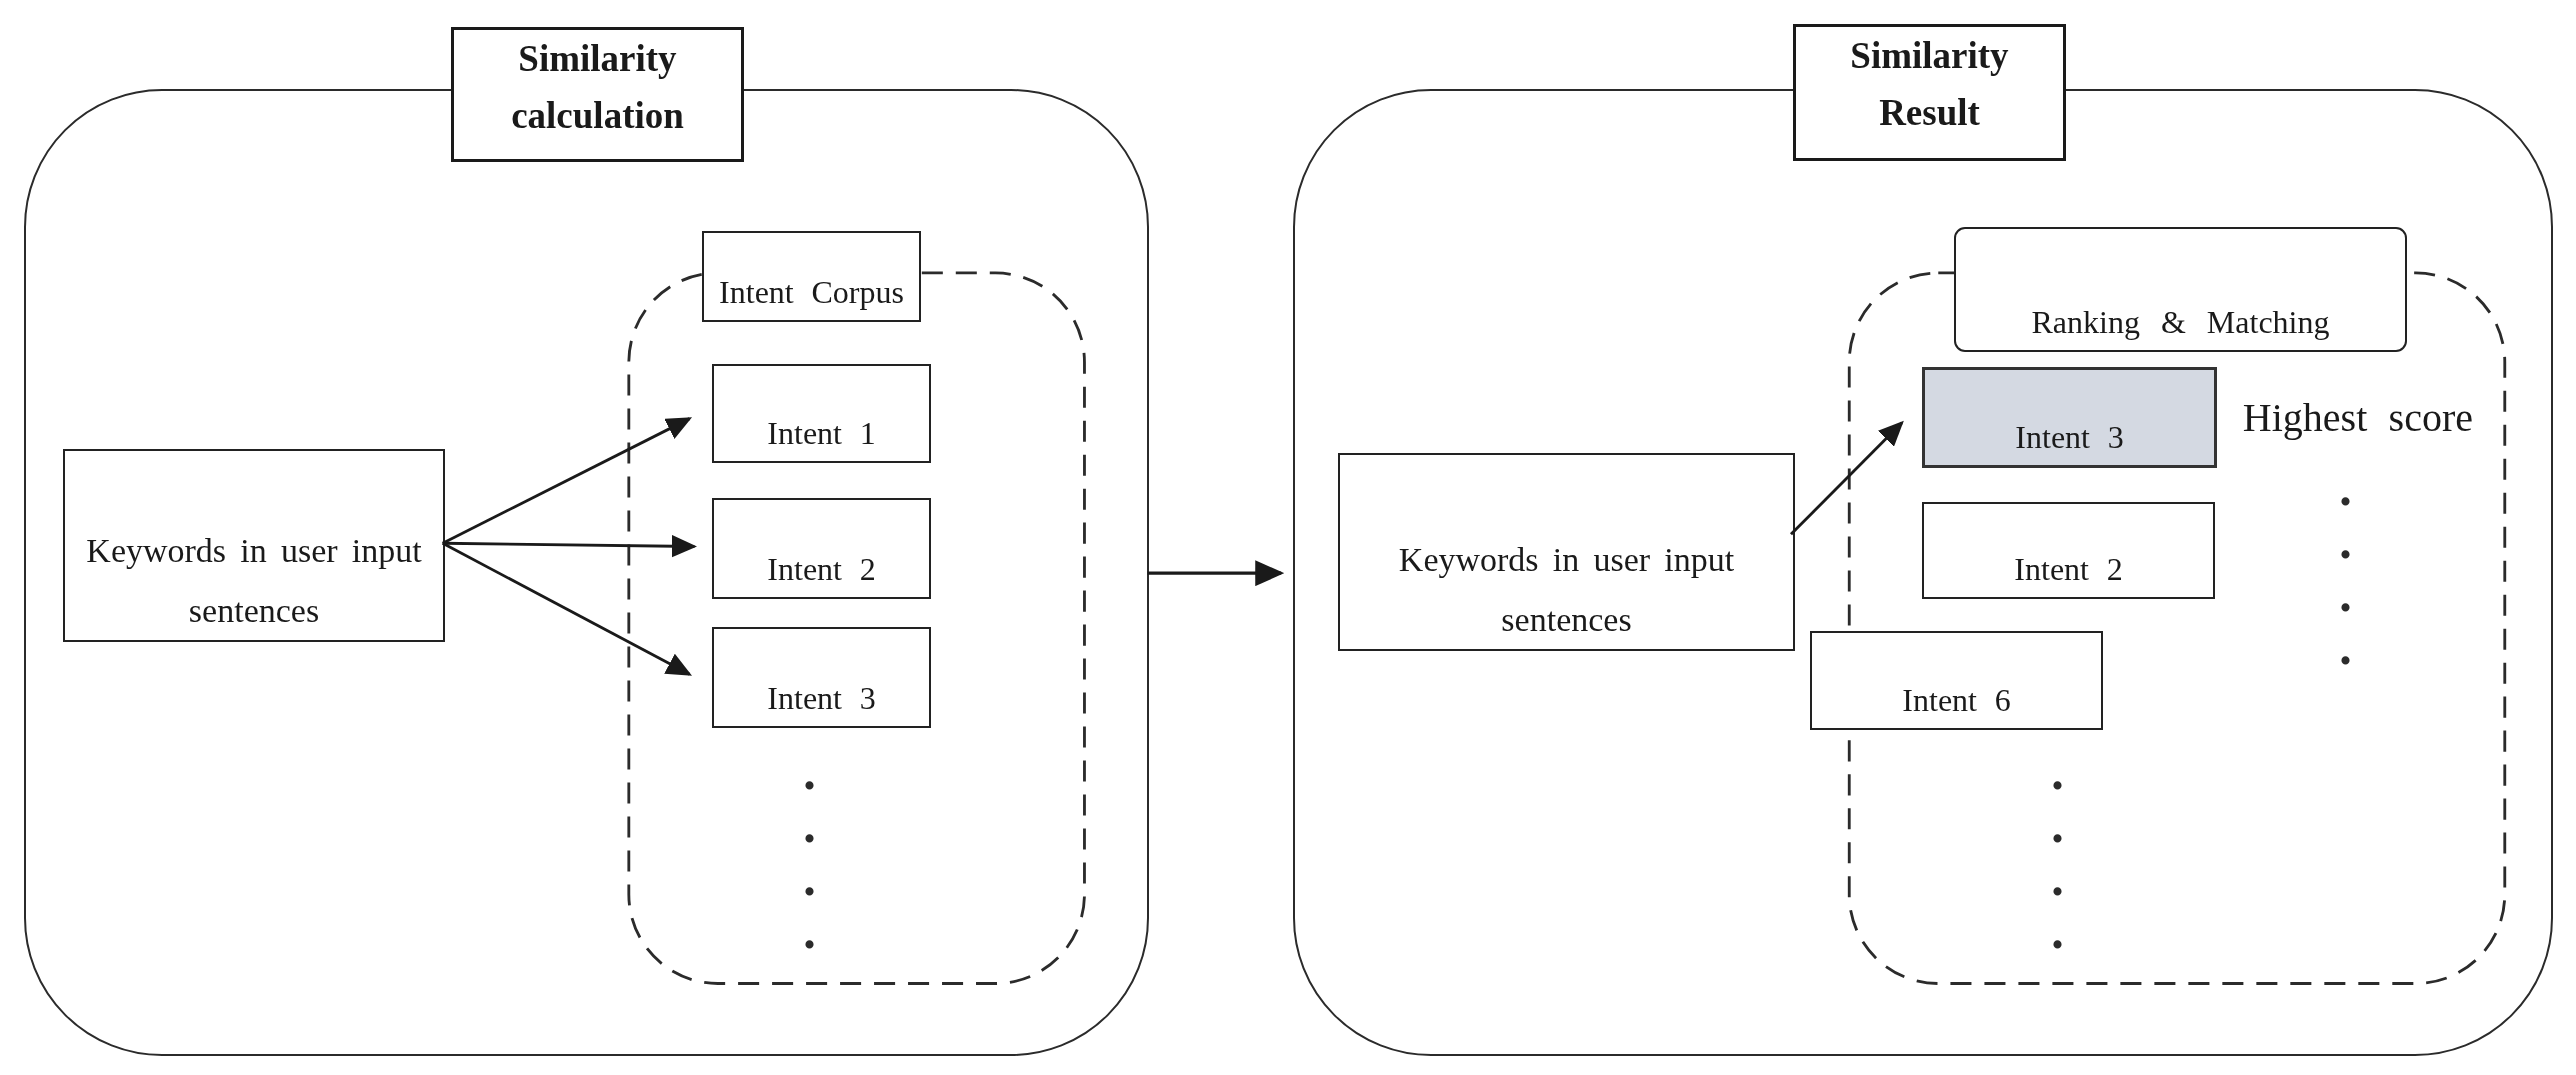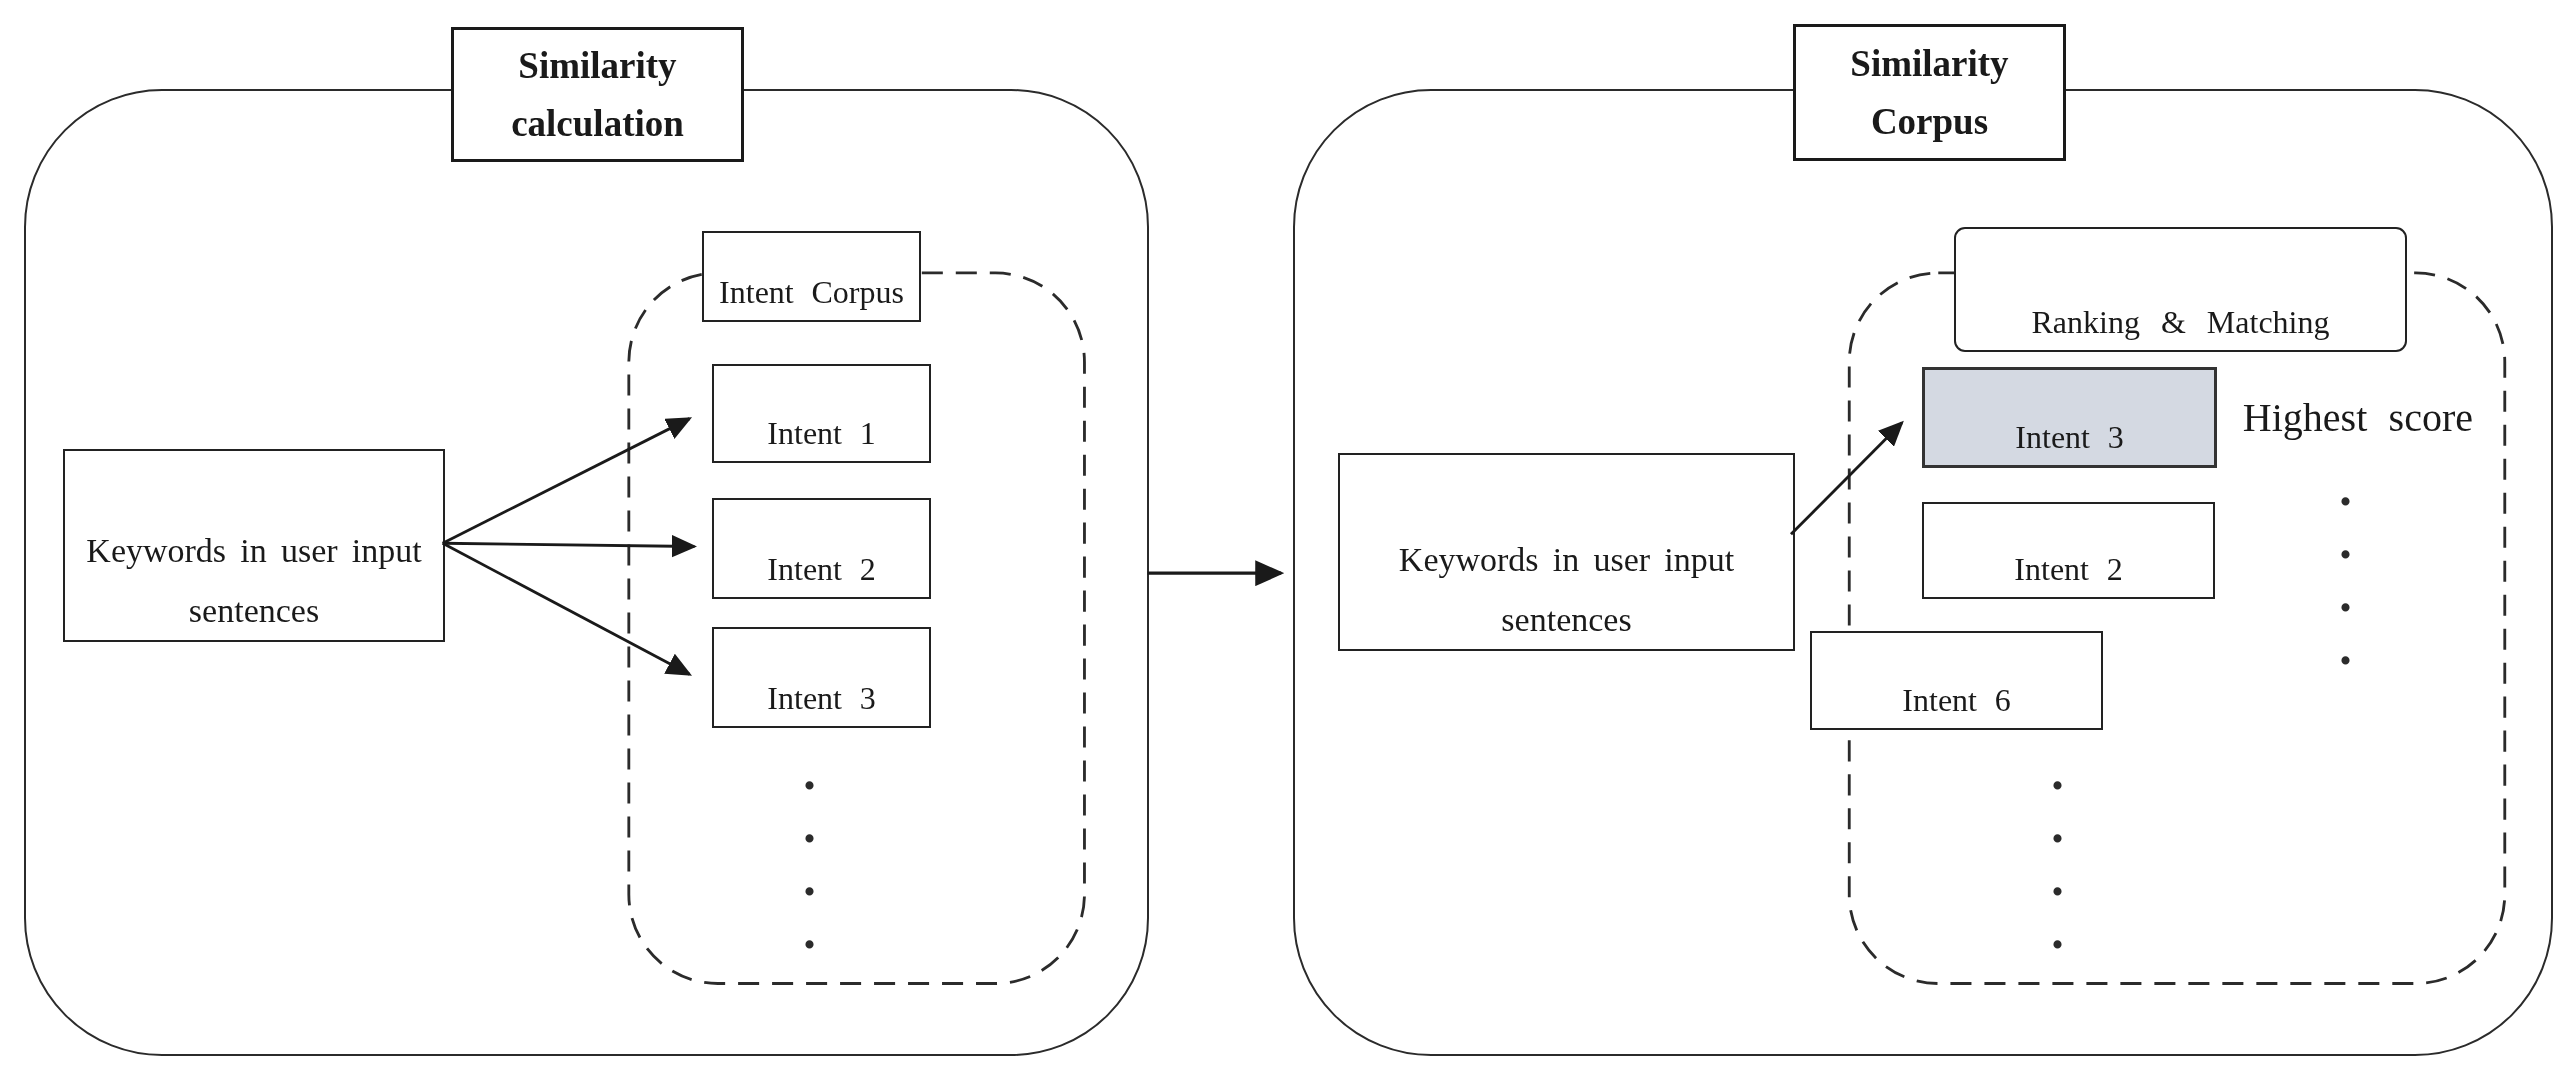--- a/index.html
+++ b/index.html
@@ -7,21 +7,21 @@
     position:relative;width:2576px;height:1076px;background:#ffffff;
     font-family:"Liberation Serif","DejaVu Serif",serif;color:#1a1a1a;
     overflow:hidden;
   }
   .panel{
     position:absolute;border:2.4px solid #2b2b2b;border-radius:138px;
     background:transparent;
   }
   .titlebox{
     position:absolute;border:3.2px solid #1a1a1a;background:#ffffff;
-    display:flex;flex-direction:column;align-items:center;justify-content:center;
+    display:flex;flex-direction:column;align-items:center;
     font-weight:bold;font-size:37px;line-height:1.55;text-align:center;z-index:5;
   }
   .box{
     position:absolute;border:2.4px solid #222222;background:#ffffff;
     display:flex;flex-direction:column;align-items:center;justify-content:flex-end;
     font-size:34px;line-height:1.75;text-align:center;z-index:4;word-spacing:5.7px;
   }
   .intent{font-size:32px;word-spacing:9.7px;margin-left:10px;}
   .highlight{border-width:3.2px;border-color:#333333;}
   .annotation{
@@ -76,21 +76,21 @@
     <span>.</span>
     <span>.</span>
     <span>.</span>
     <span>.</span>
   </div>
 
   <div class="panel" style="left:1293px;top:89px;width:1256px;height:963px;"></div>
 
   <div class="titlebox" style="left:1793px;top:24px;width:267px;height:131px;">
     <div>Similarity</div>
-    <div>Corpus</div>
+    <div>Result</div>
   </div>
 
   <div class="box" style="left:1338px;top:453px;width:453px;height:194px;">
     <div>Keywords in user input</div>
     <div>sentences</div>
   </div>
 
   <div class="box" style="left:1954px;top:227px;width:449px;height:121px;word-spacing:13px;font-size:32px;border-radius:11px;">
     <div>Ranking &amp; Matching</div>
   </div>

